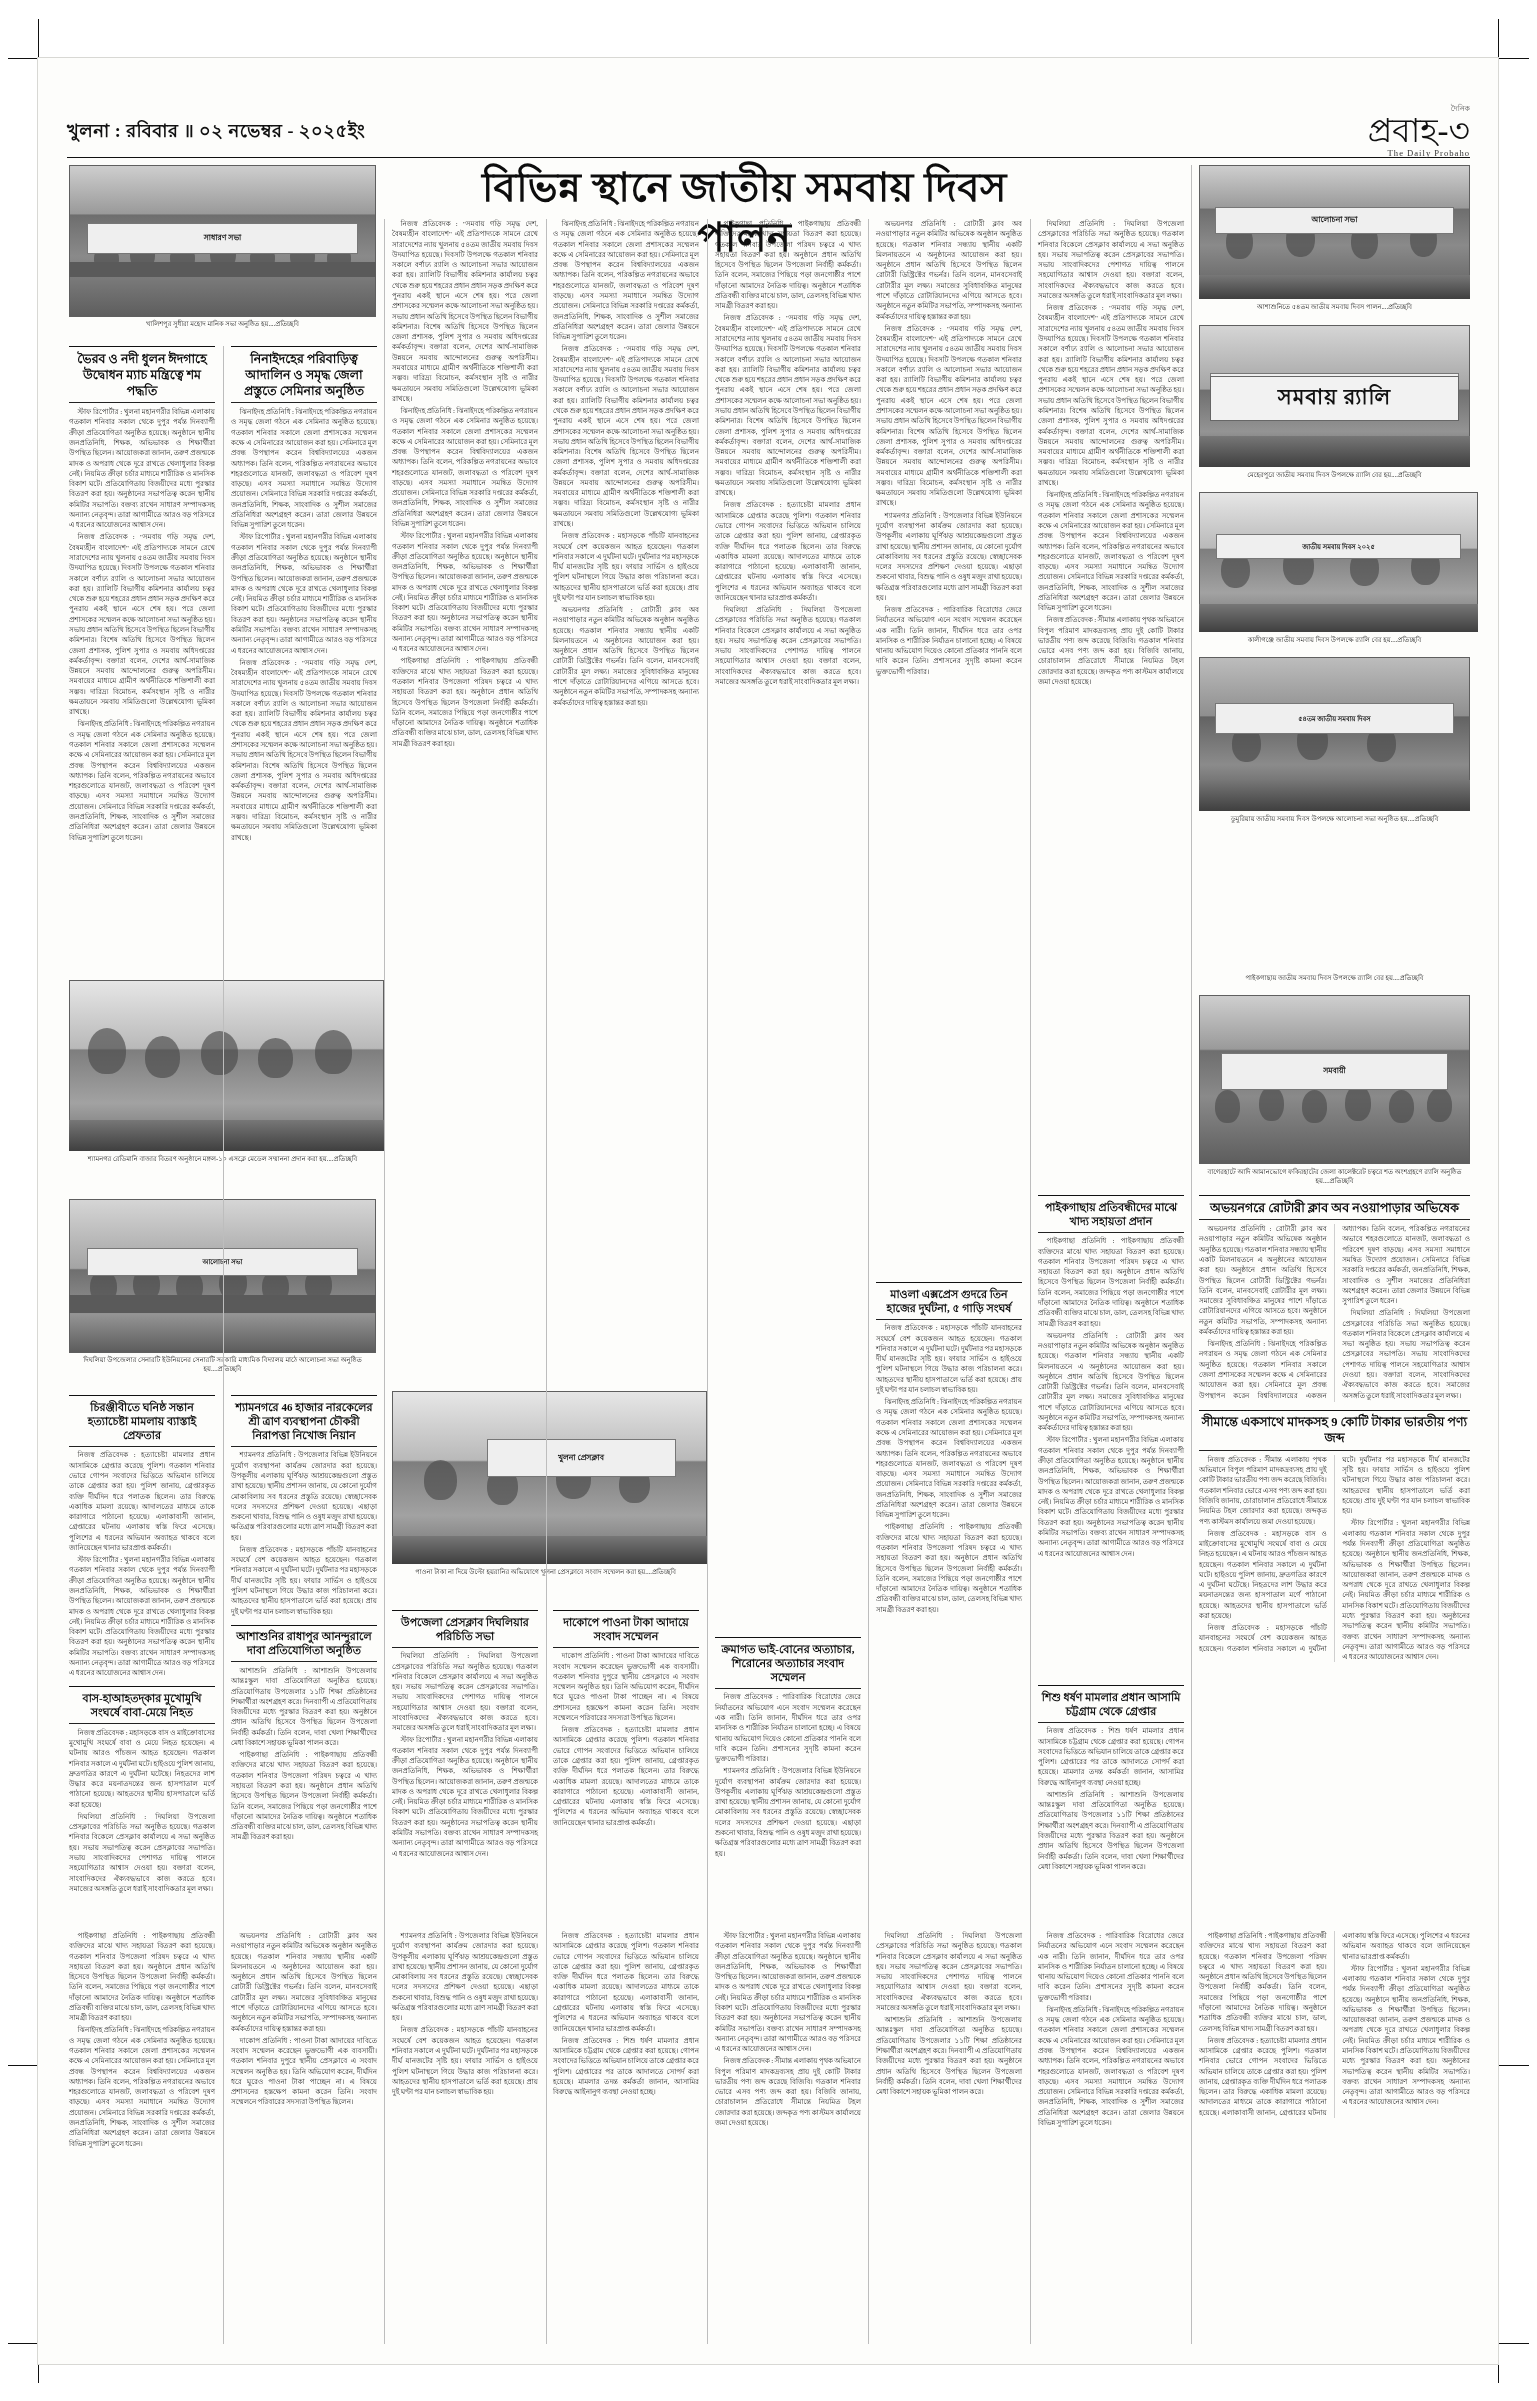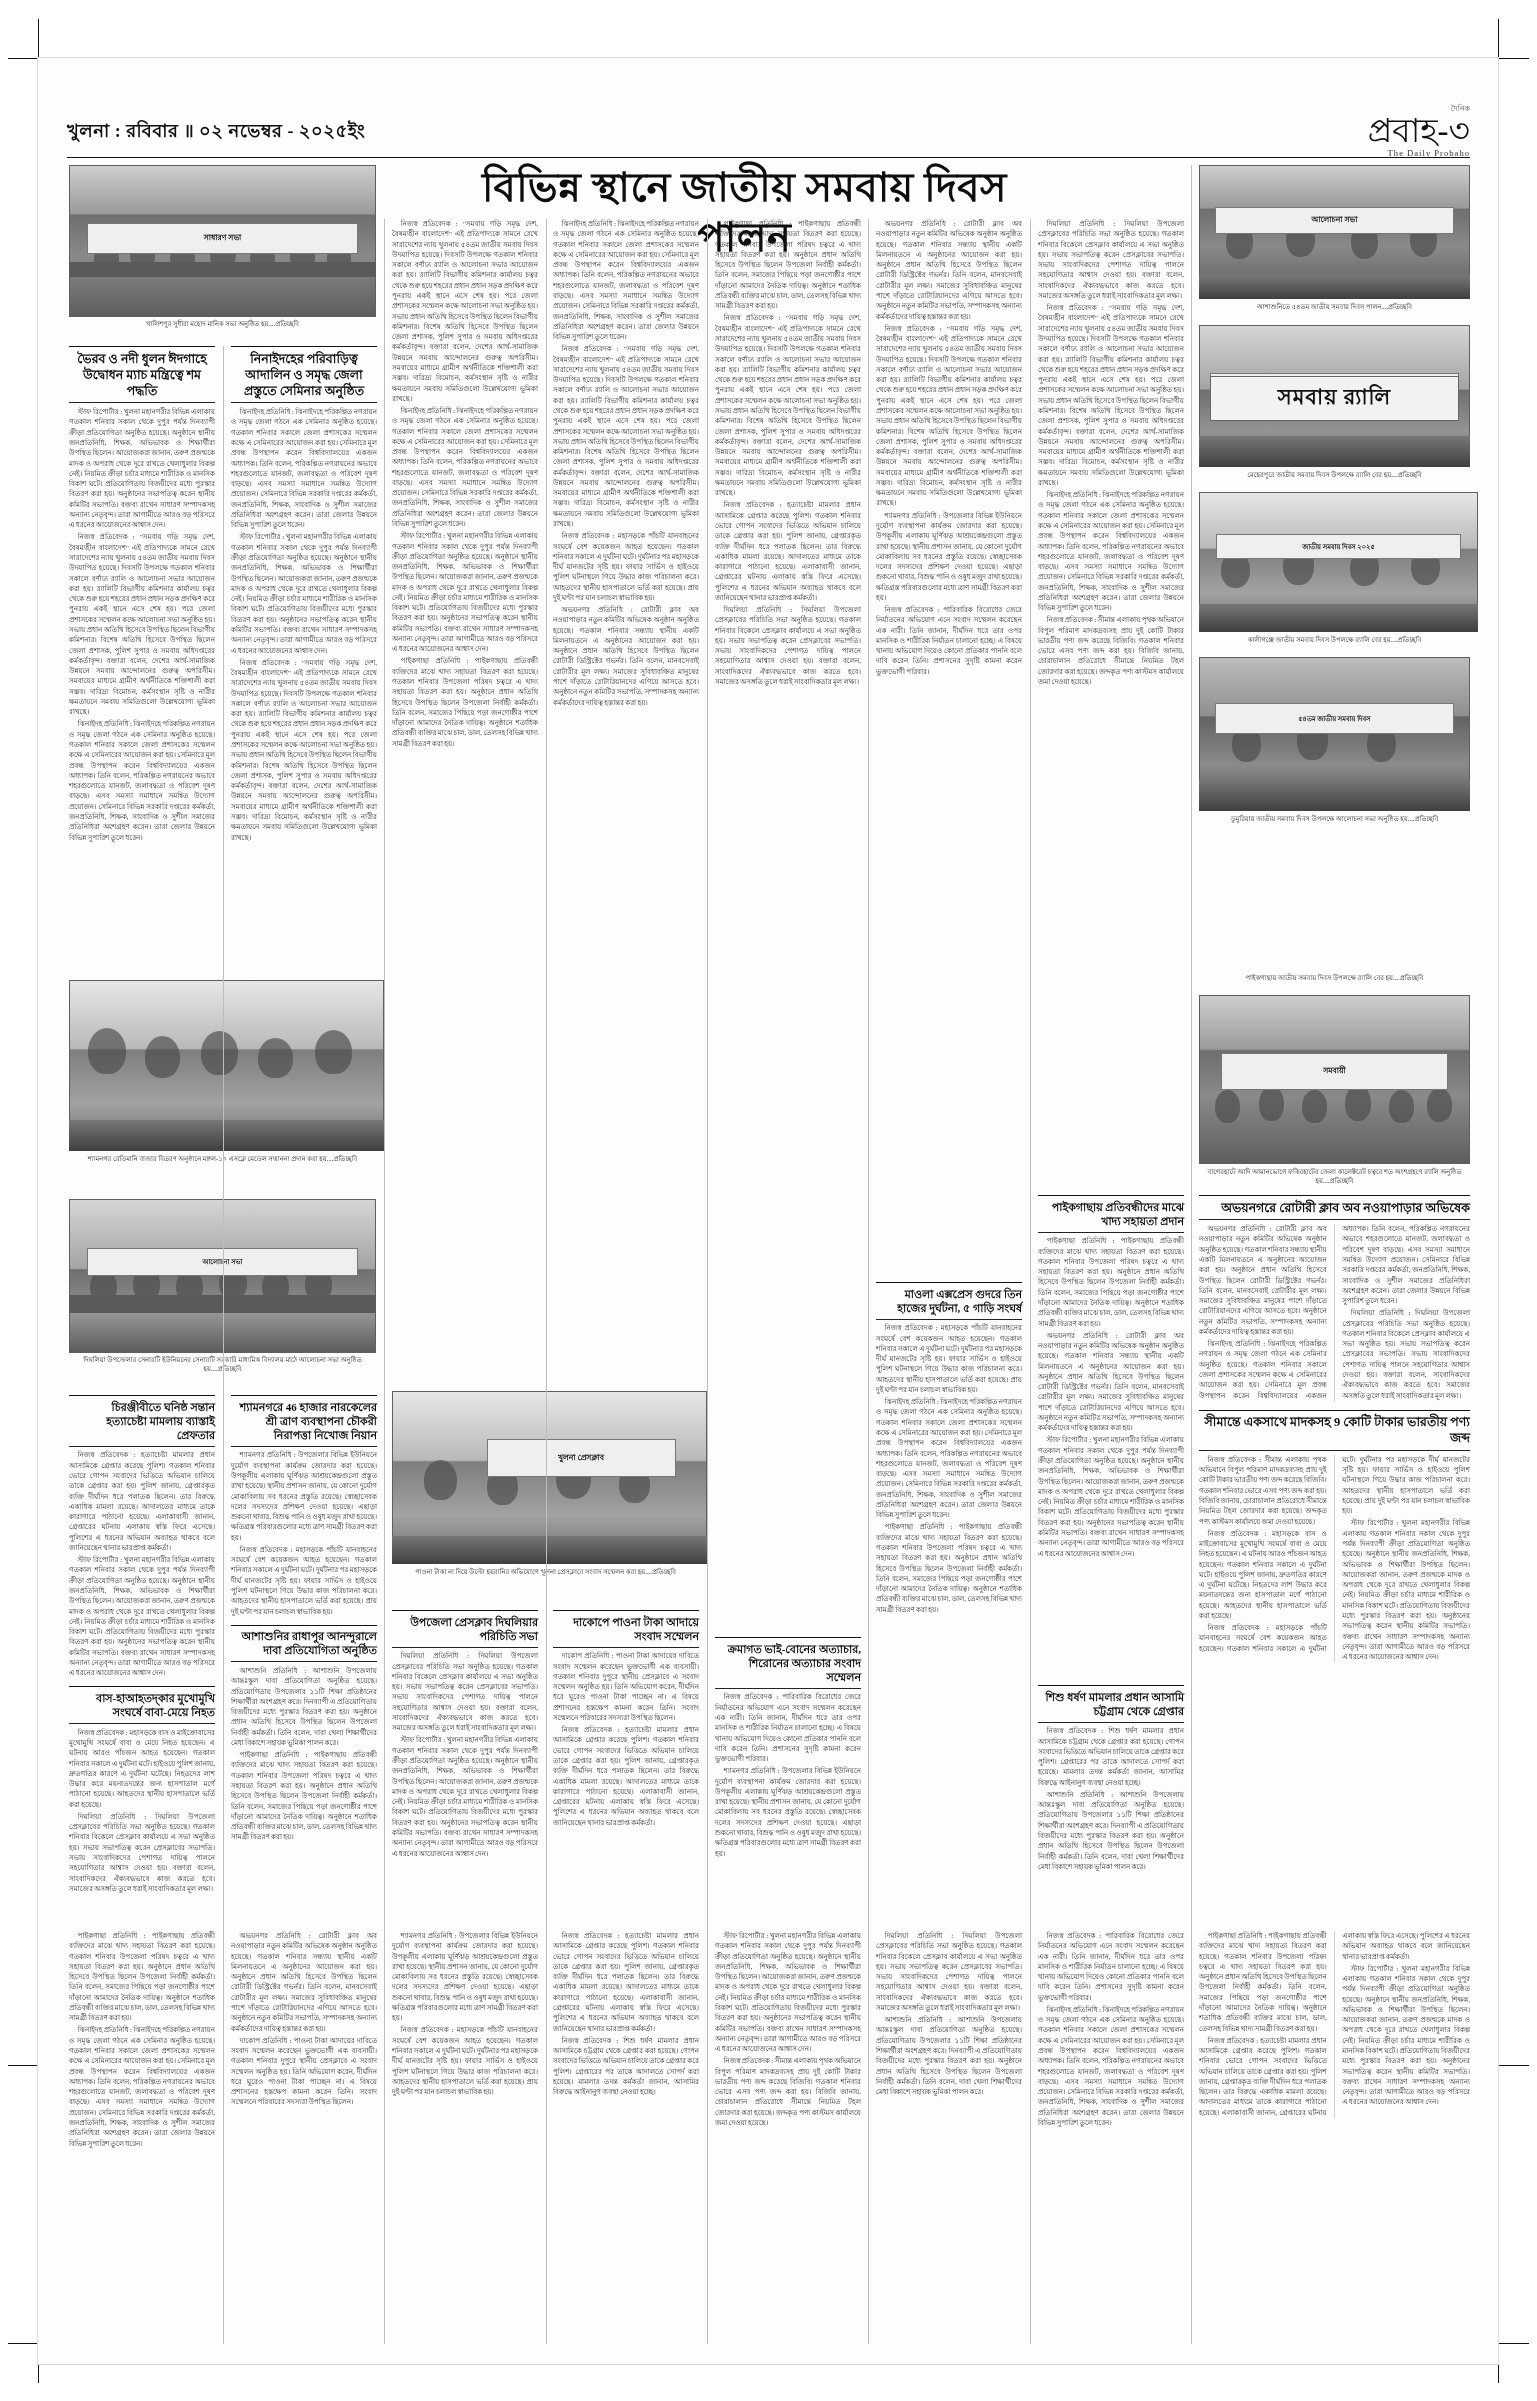--- a/index.html
+++ b/index.html
@@ -48,21 +48,21 @@
   .txt{
     font-size:7.1px;line-height:1.45;text-align:justify;color:#1b1b1b;
     word-spacing:-0.5px;
   }
   .txt p{margin:0 0 1.9px 0;text-indent:8.6px;}
   .sub-head{
     font-size:14.4px;font-weight:bold;text-align:center;line-height:1.28;
     color:#0d0d0d;margin:2.9px 0 3.8px 0;
   }
   .sub-head.sm{font-size:12.5px;}
-  .sub-head.xs{font-size:11px;text-align:right;}
+  .sub-head.xs{font-size:11px;}
   .rule{border-top:1px solid #222;margin:3.8px 0 3.8px 0;}
   .rule.thick{border-top:1.9px solid #111;}
   .vrule{position:absolute;width:1px;background:#bdbdbd;}
 
   
   .photo{
     position:absolute;background:#8d8d8d;overflow:hidden;
     box-shadow:inset 0 0 0 1px #5f5f5f;
   }
   .cap{

